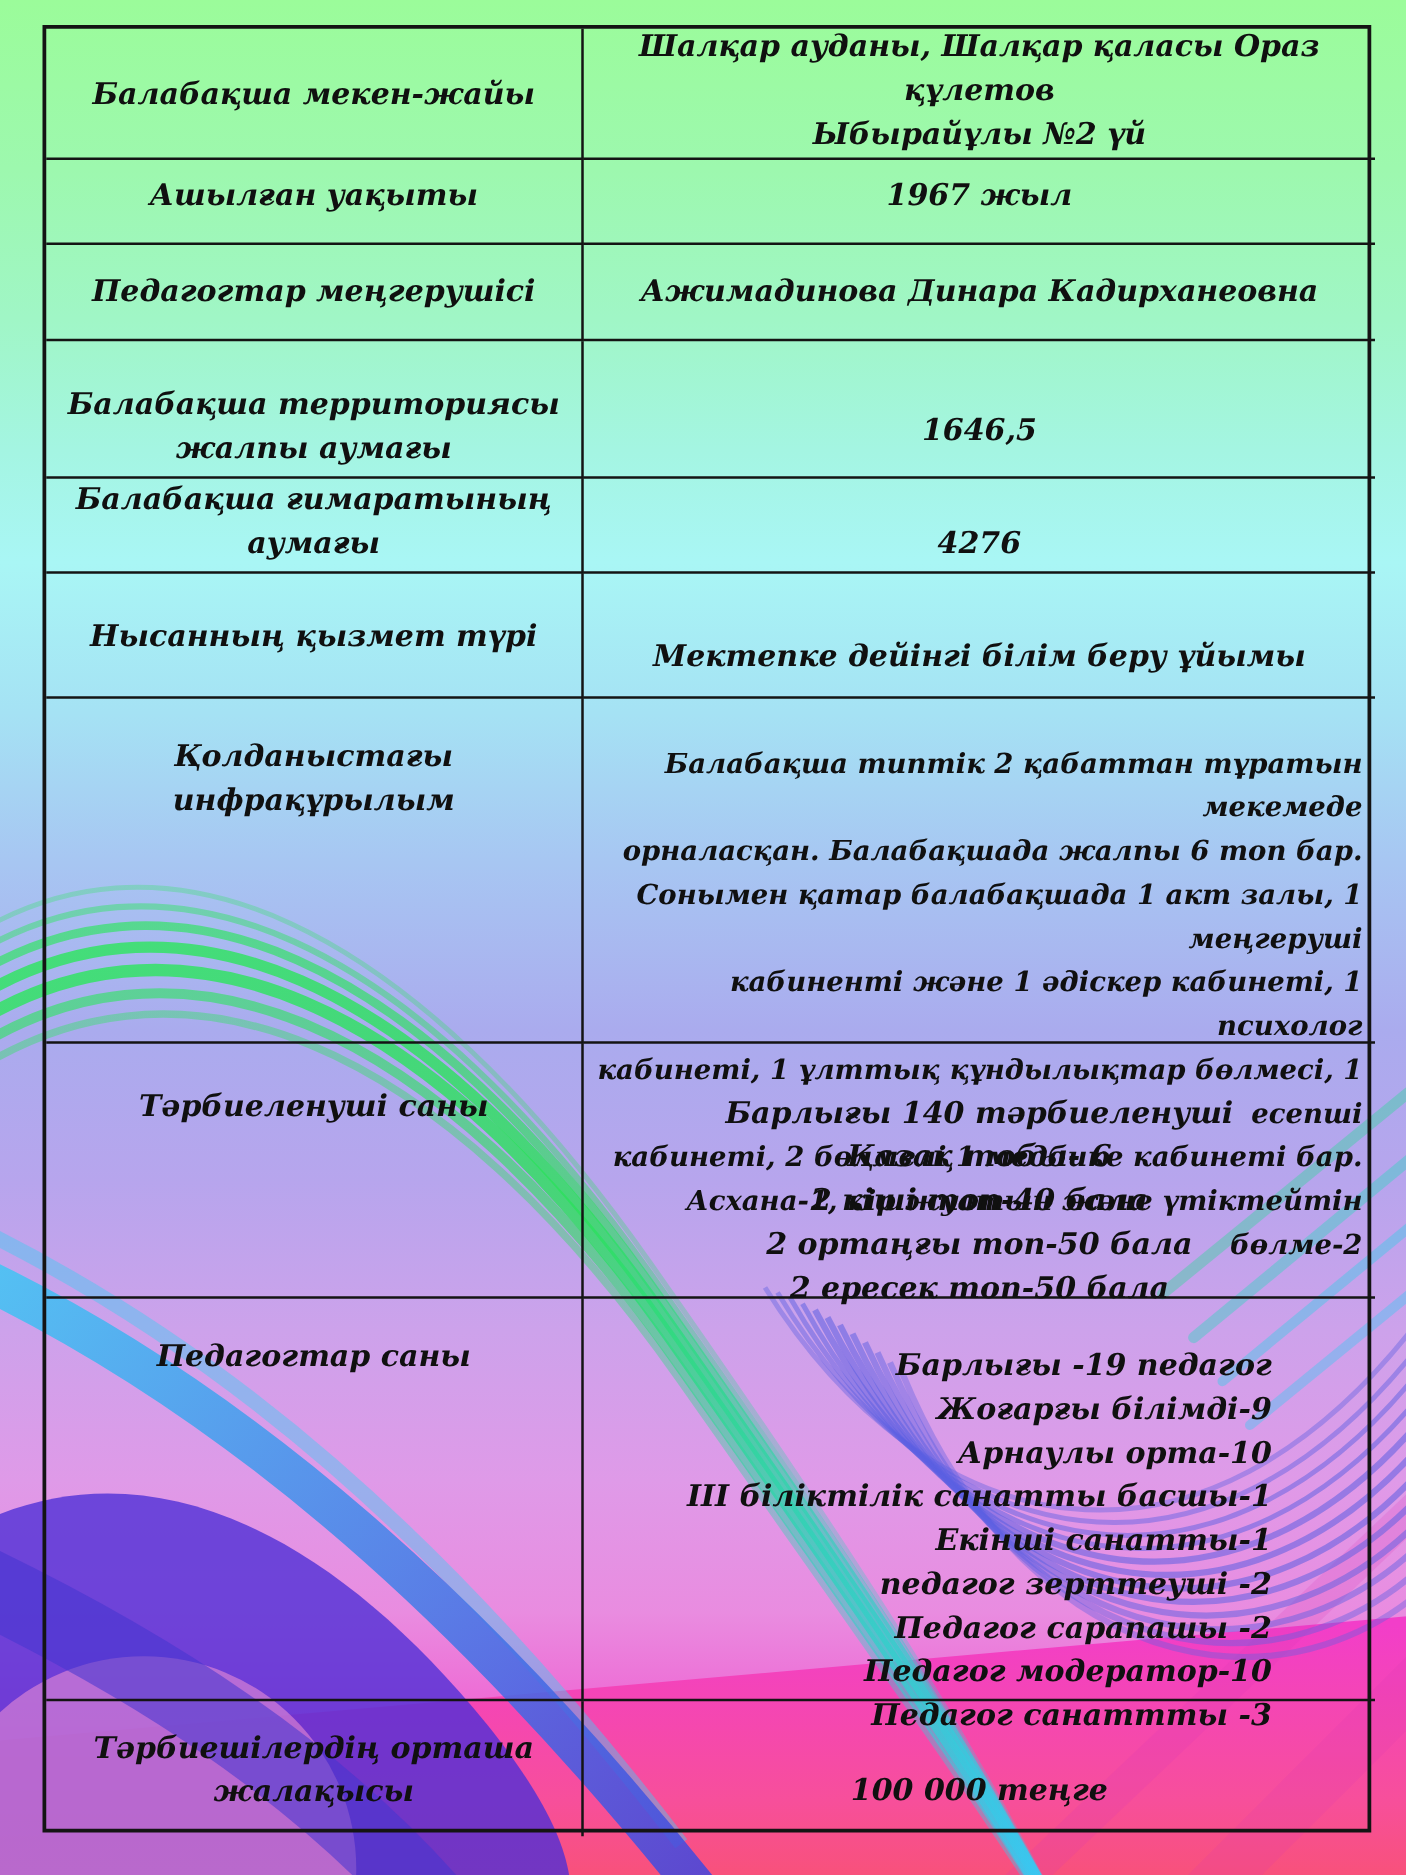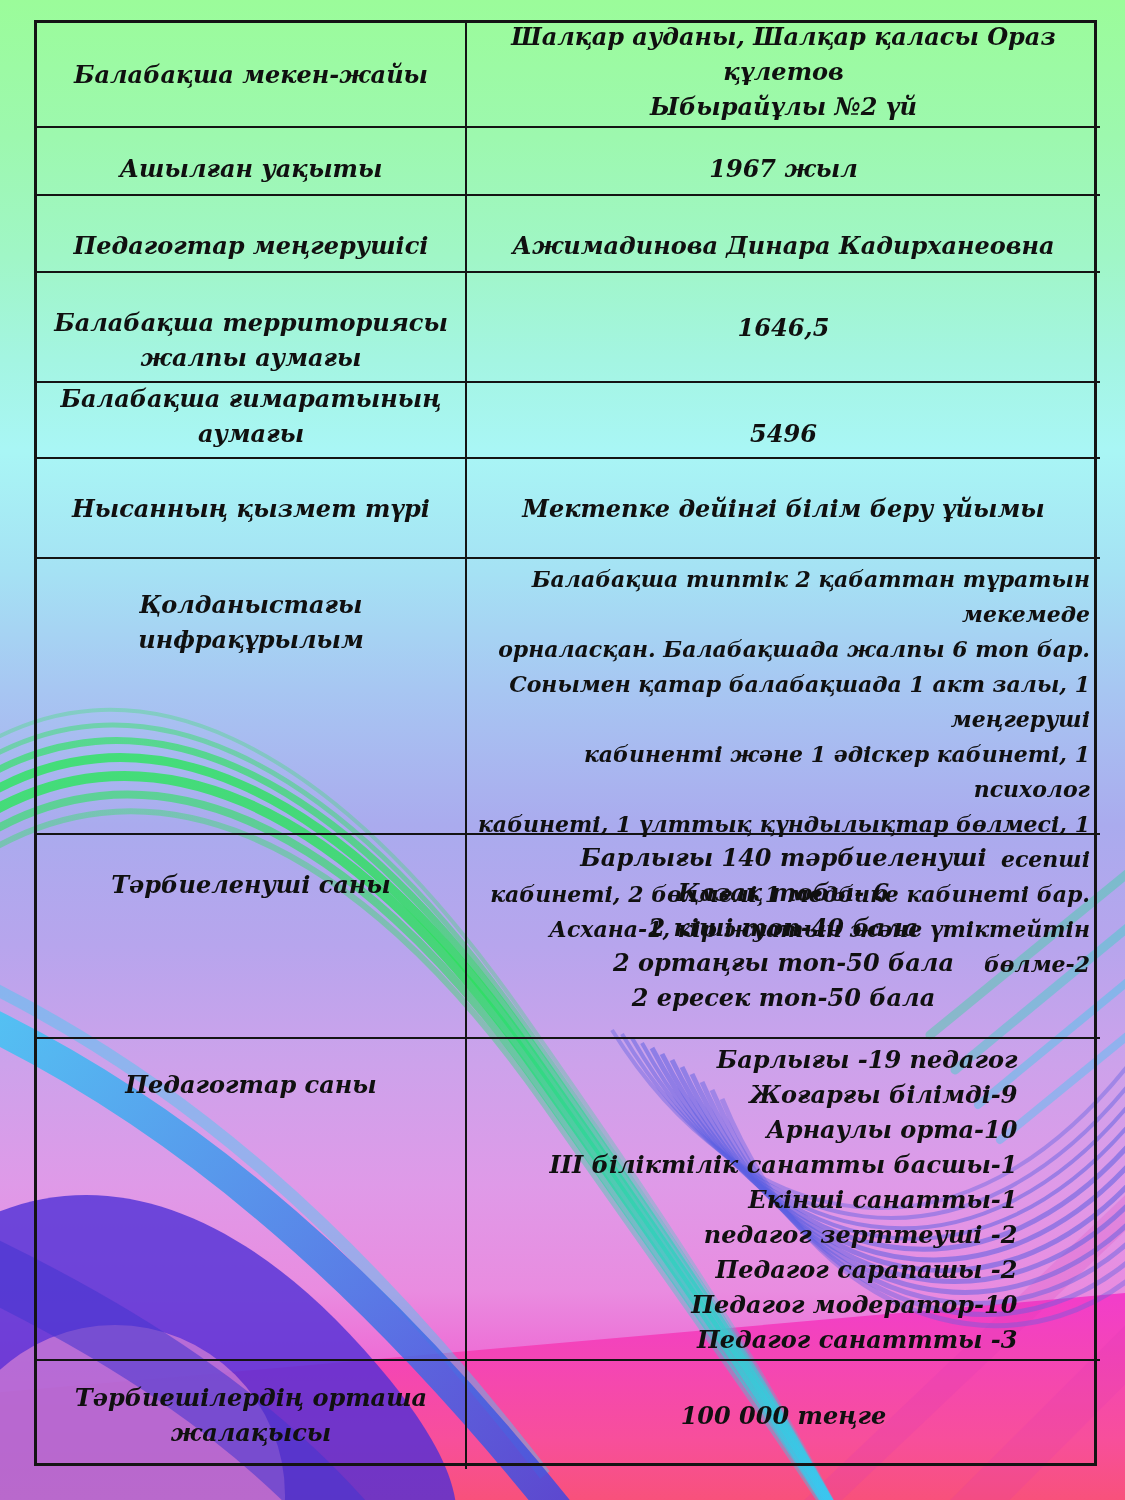--- a/index.html
+++ b/index.html
@@ -24,27 +24,27 @@
   .cell{
     box-sizing:border-box;
     border-right:2px solid #141414;
     border-bottom:2px solid #141414;
     display:flex;align-items:center;justify-content:center;
     text-align:center;white-space:pre-line;
     font-weight:bold;font-style:italic;
     font-size:24px;line-height:35px;color:#101010;
     padding:0 10px;
   }
-  .cell.val{font-size:24px;}
+  .cell.val{font-size:24px;margin-top:32px;}
   .cell.small{font-size:22px;}
   .cell:nth-child(2n){border-right:none;}
   .cell:nth-last-child(-n+2){border-bottom:none;}
   .ve{align-items:flex-end;}
   .vs{align-items:flex-start;}
-  .pb2{padding-bottom:2px;}  .pb6{padding-bottom:6px;}  .pb8{padding-bottom:8px;}
+  .pb2{padding-bottom:2px;}  .pb6{padding-bottom:6px;}  .pb8{padding-bottom:21px;}
   .pt3{padding-top:3px;text-align:right;}  .pt5{padding-top:5px;}
   .pt32{padding-top:32px;} .pt36{padding-top:28px;}
 </style>
 </head>
 <body>
 
 <div class="page">
 
   <svg class="decor" viewBox="0 0 1125 1500" preserveAspectRatio="none" aria-hidden="true">
     <defs>
@@ -122,21 +122,21 @@
     <div class="cell val ve pb8">1967 жыл</div>
 
     <div class="cell ve pb8">Педагогтар  меңгерушісі</div>
     <div class="cell val ve pb8">Ажимадинова Динара Кадирханеовна</div>
 
     <div class="cell ve pb6">Балабақша территориясы
 жалпы аумағы</div>
     <div class="cell val">1646,5</div>
 
     <div class="cell ve pb6">Балабақша ғимаратының аумағы</div>
-    <div class="cell val ve pb6">5496</div>
+    <div class="cell val ve pb6">4276</div>
 
     <div class="cell">Нысанның қызмет түрі</div>
     <div class="cell val">Мектепке дейінгі білім беру ұйымы</div>
 
     <div class="cell vs pt36">Қолданыстағы инфрақұрылым</div>
     <div class="cell val small vs pt3">Балабақша типтік 2 қабаттан тұратын мекемеде
 орналасқан. Балабақшада жалпы 6 топ бар.
 Сонымен қатар балабақшада 1 акт залы, 1 меңгеруші
 кабиненті және 1 әдіскер кабинеті, 1 психолог
 кабинеті, 1 ұлттық құндылықтар  бөлмесі, 1 есепші

